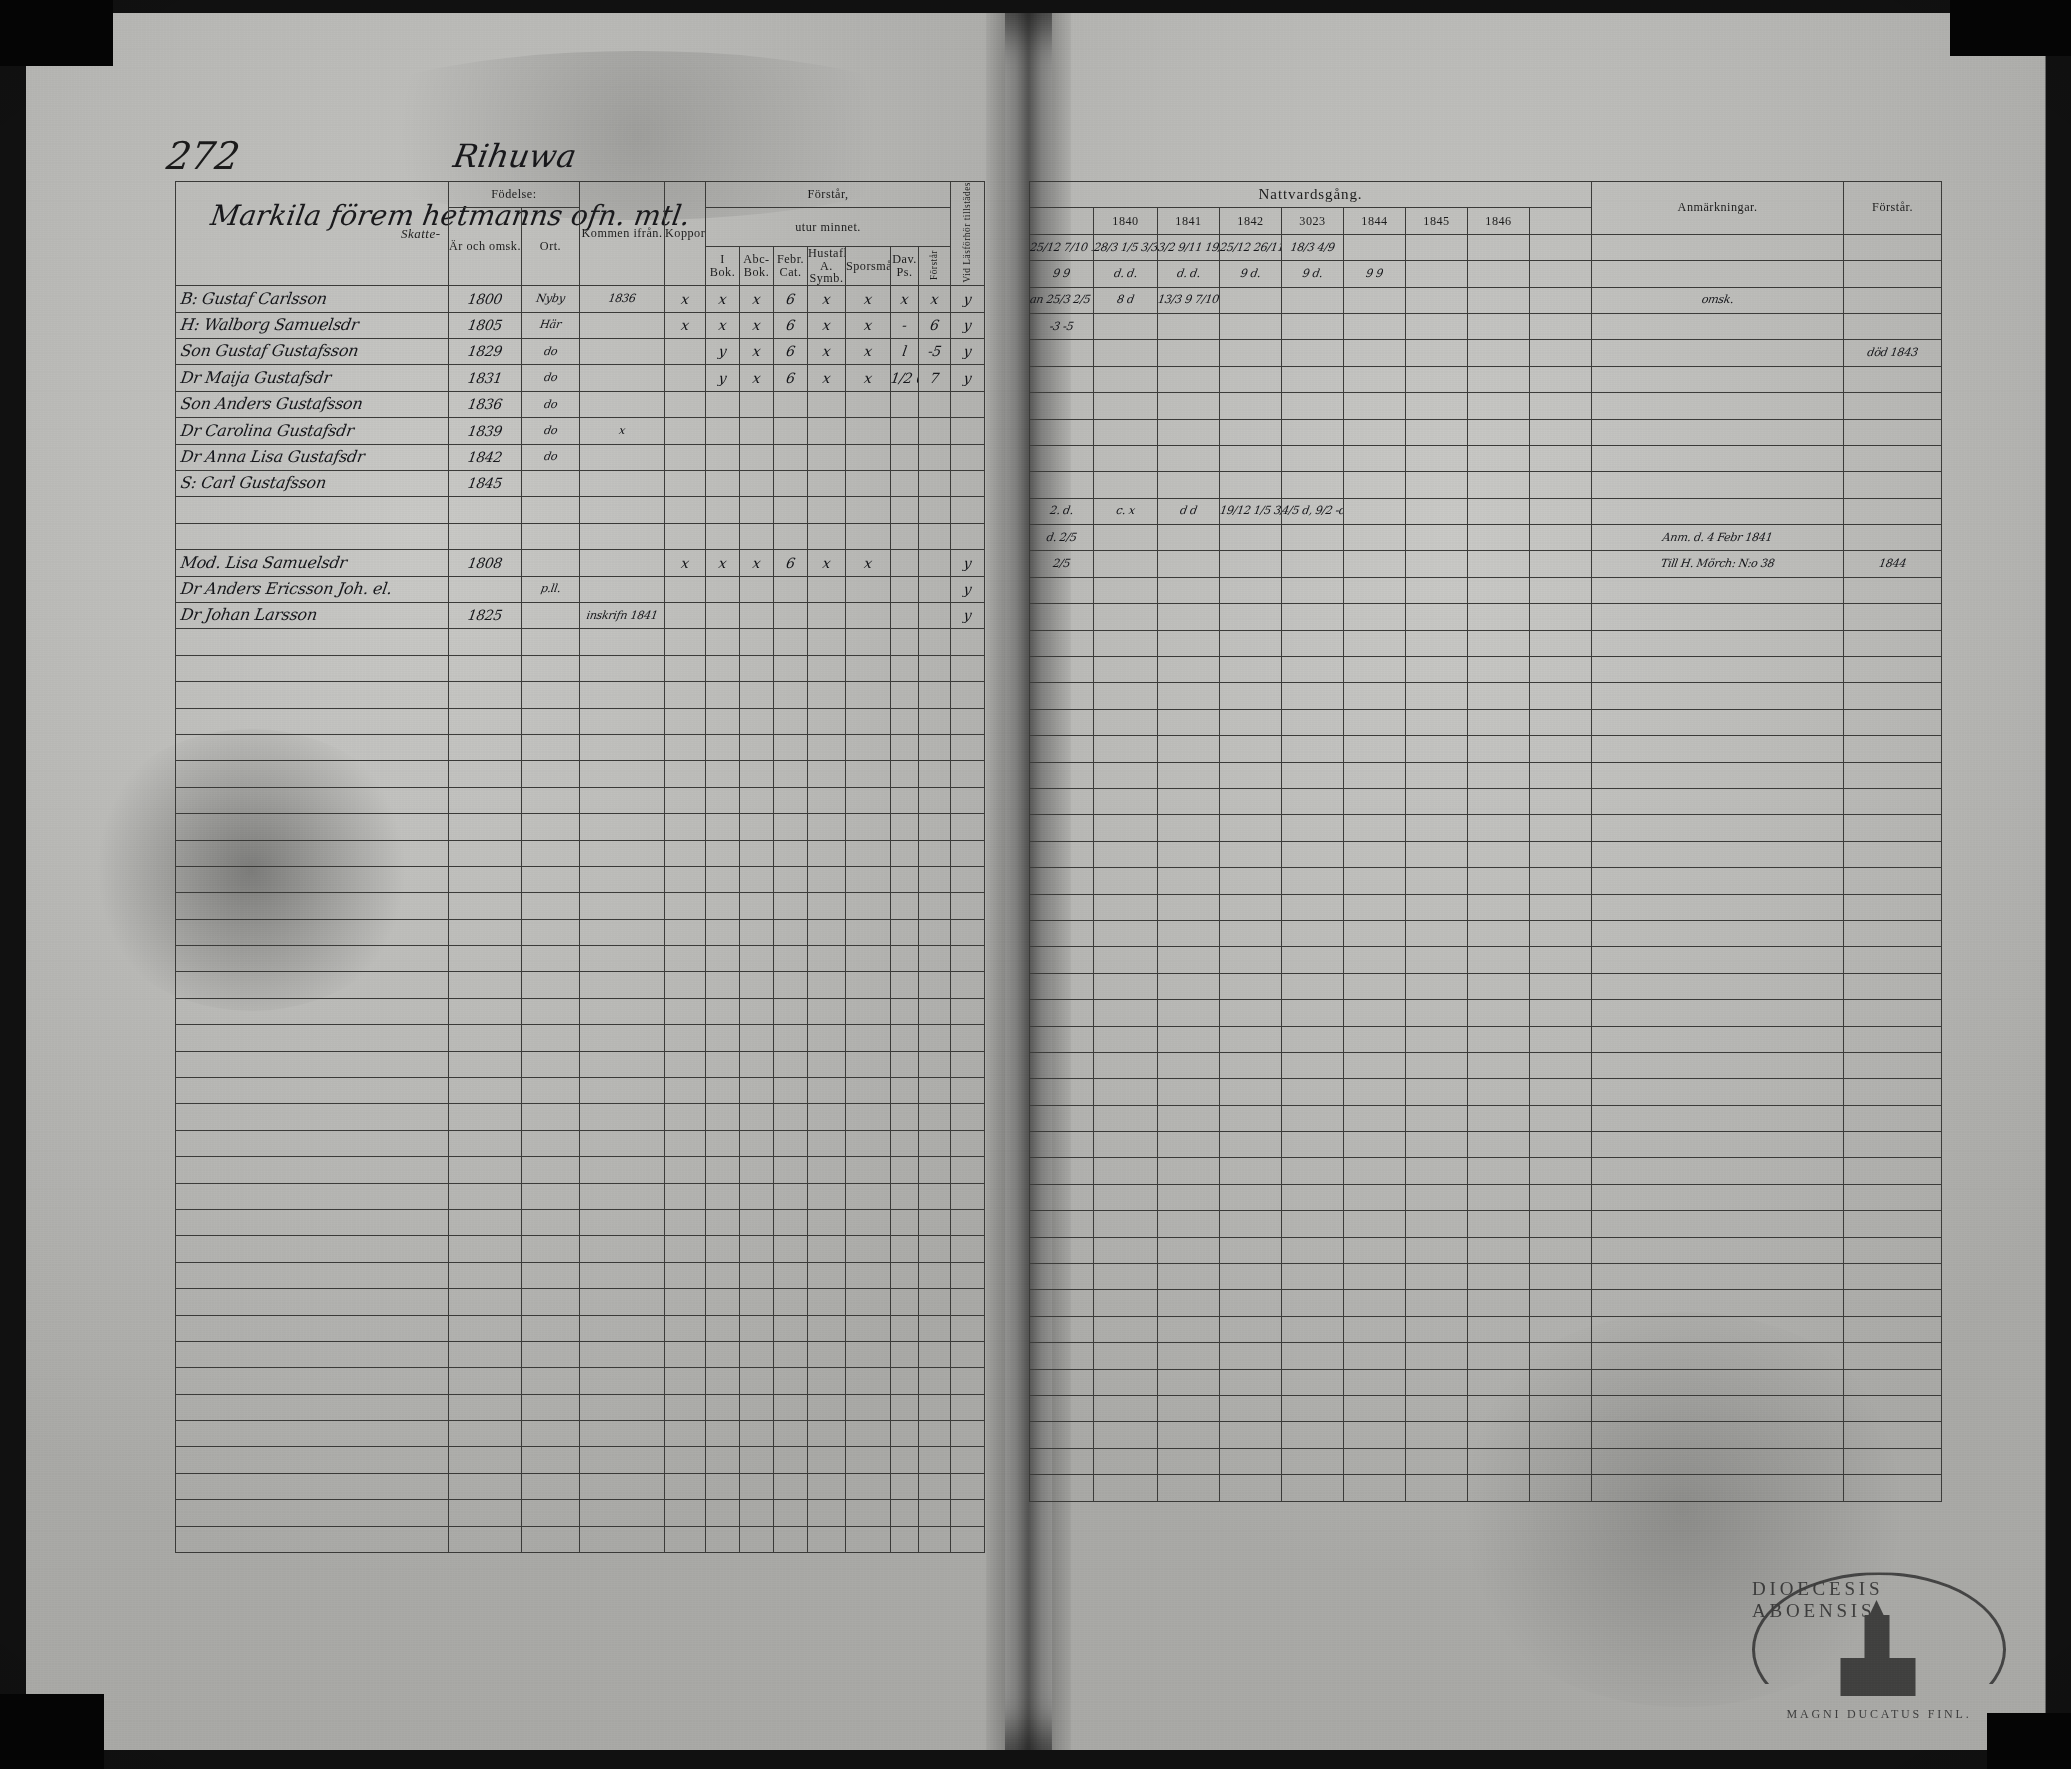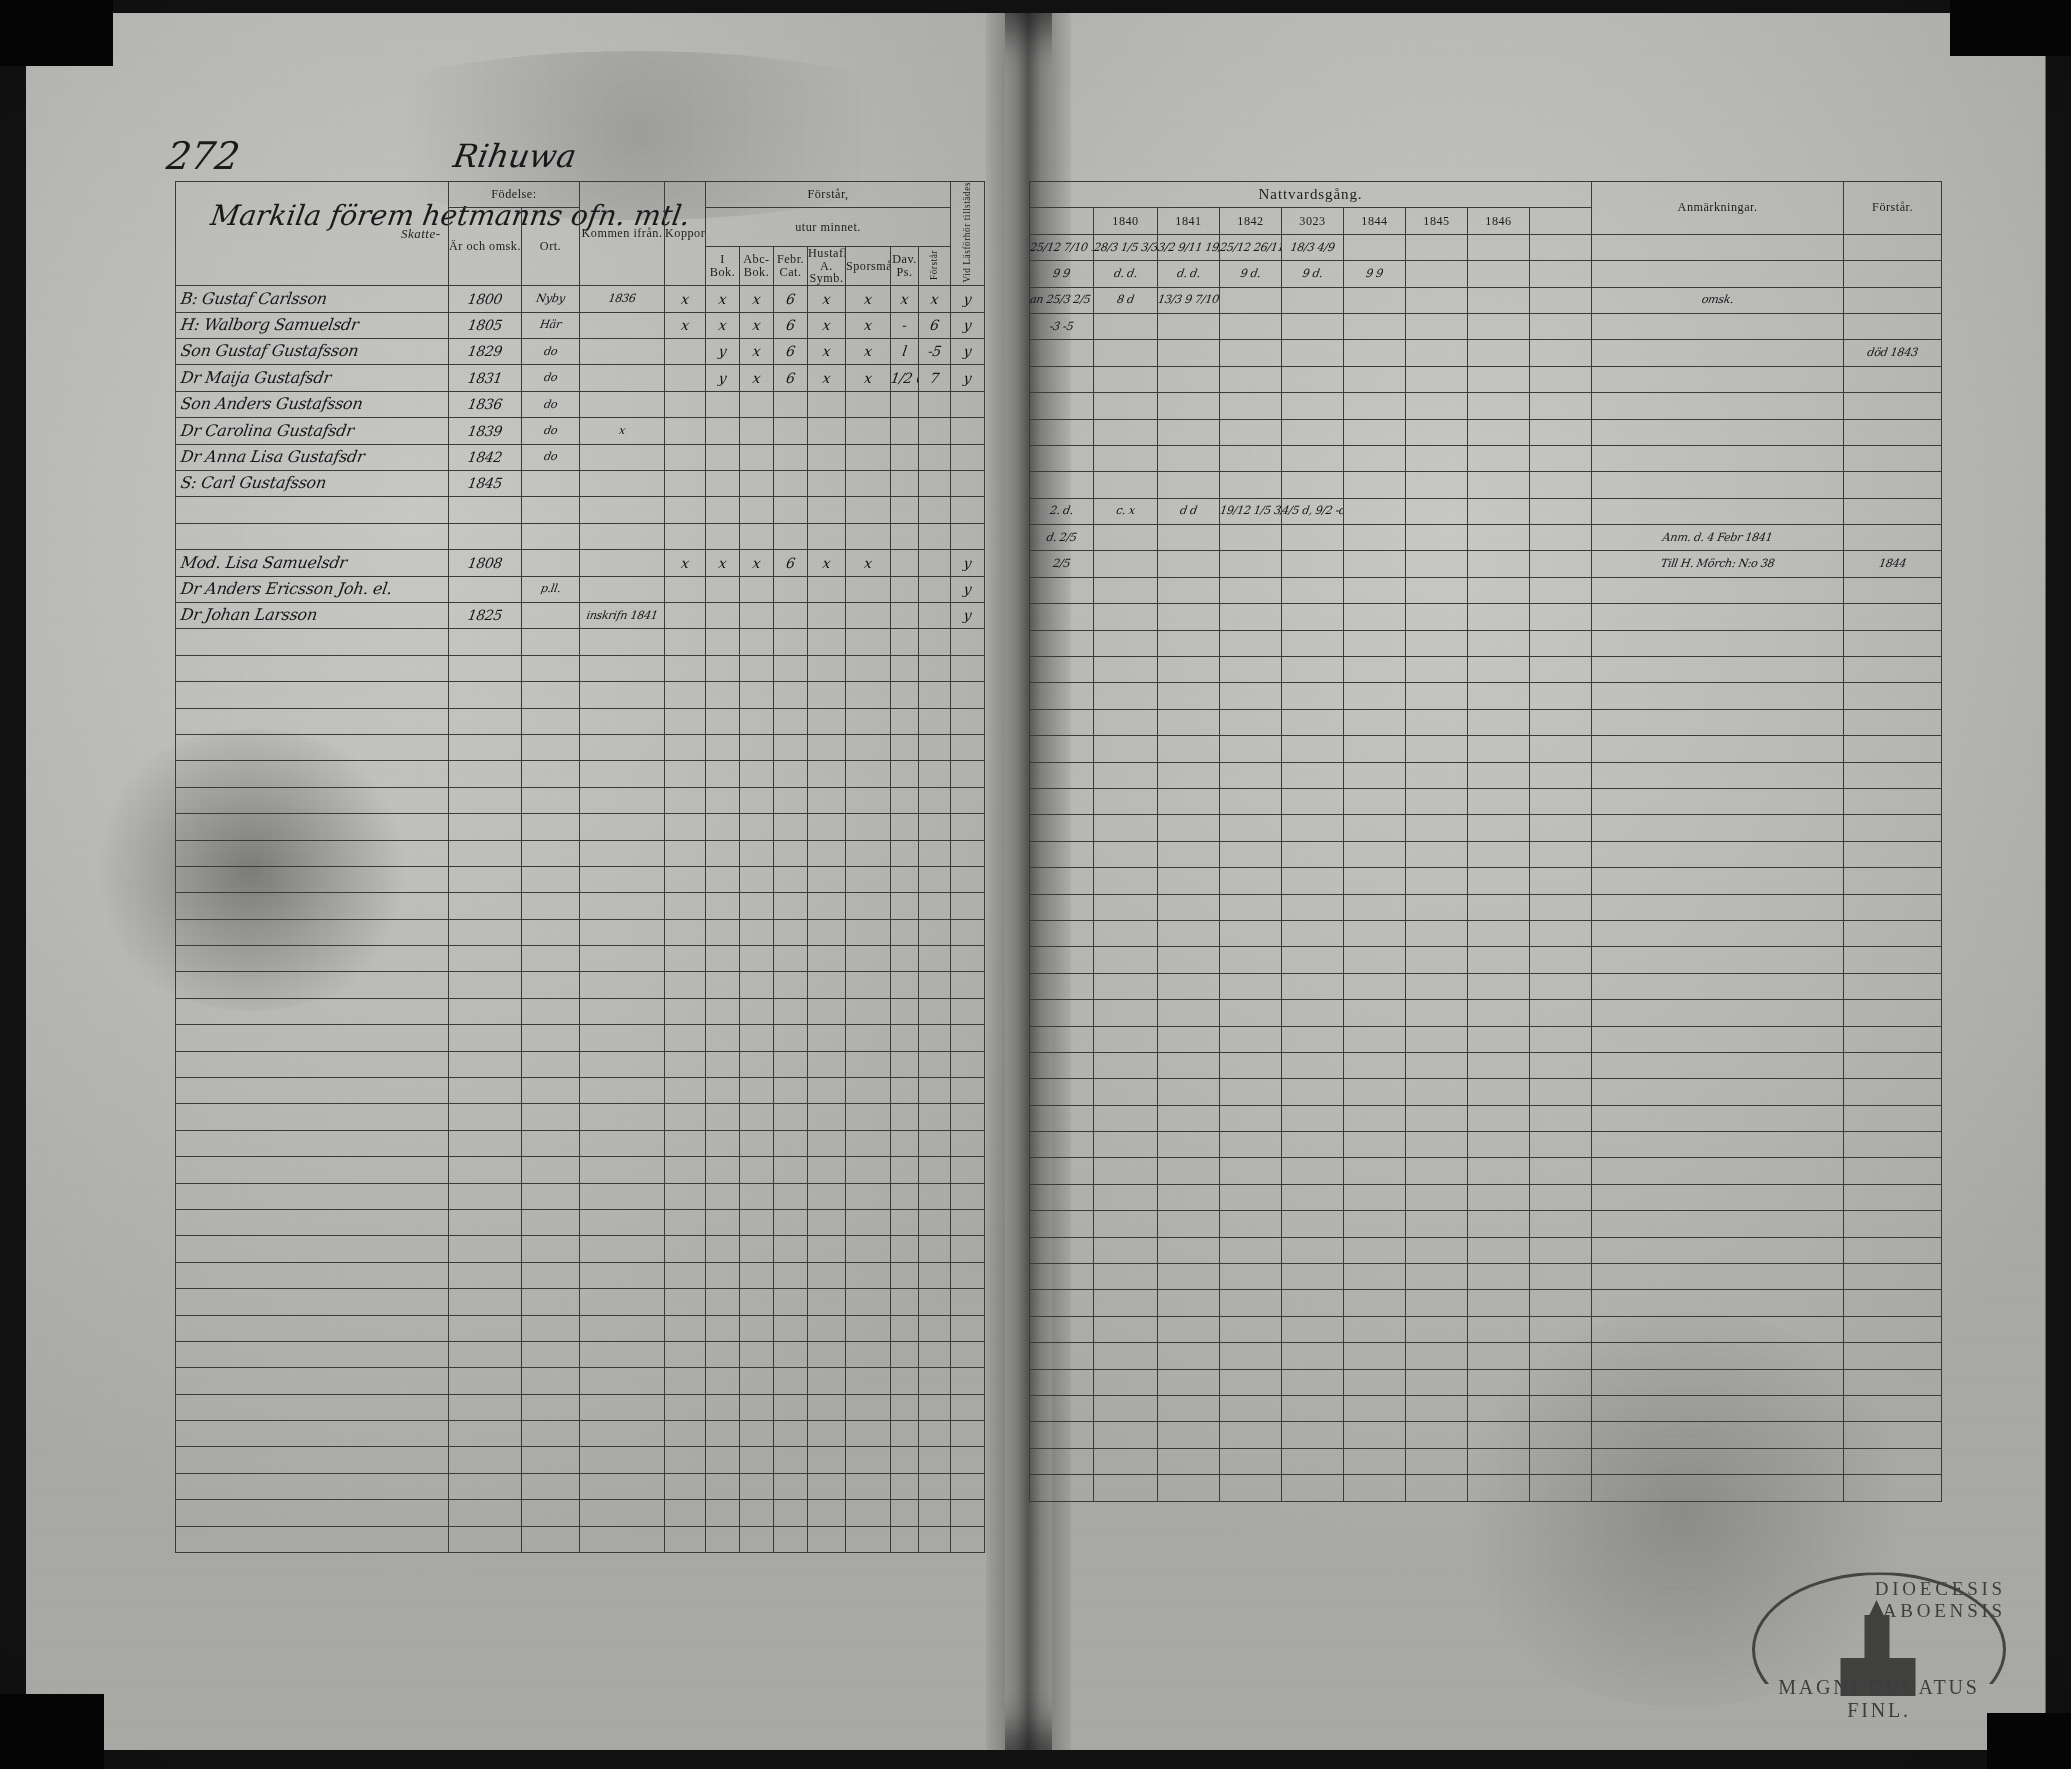--- a/index.html
+++ b/index.html
@@ -179,32 +179,32 @@
     inset: 0;
     border: 3.8px solid #333;
     border-radius: 50%;
     clip-path: inset(0 0 28% 0);
   }
   .stamp-txt-top {
     position: absolute;
     top: 5.6px;
     left: 0;
     right: 0;
-    text-align: right;
+    text-align: left;
     font-size: 19px;
     letter-spacing: 3.8px;
     font-family: "Liberation Serif", serif;
   }
   .stamp-txt-bot {
     position: absolute;
     bottom: 5.6px;
     left: 0;
     right: 0;
     text-align: center;
-    font-size: 20px;
+    font-size: 12px;
     letter-spacing: 2.8px;
     font-family: "Liberation Serif", serif;
   }
   .stamp-church {
     position: absolute;
     left: 50%;
     top: 43px;
     transform: translateX(-50%);
     width: 85px;
     height: 81px;

